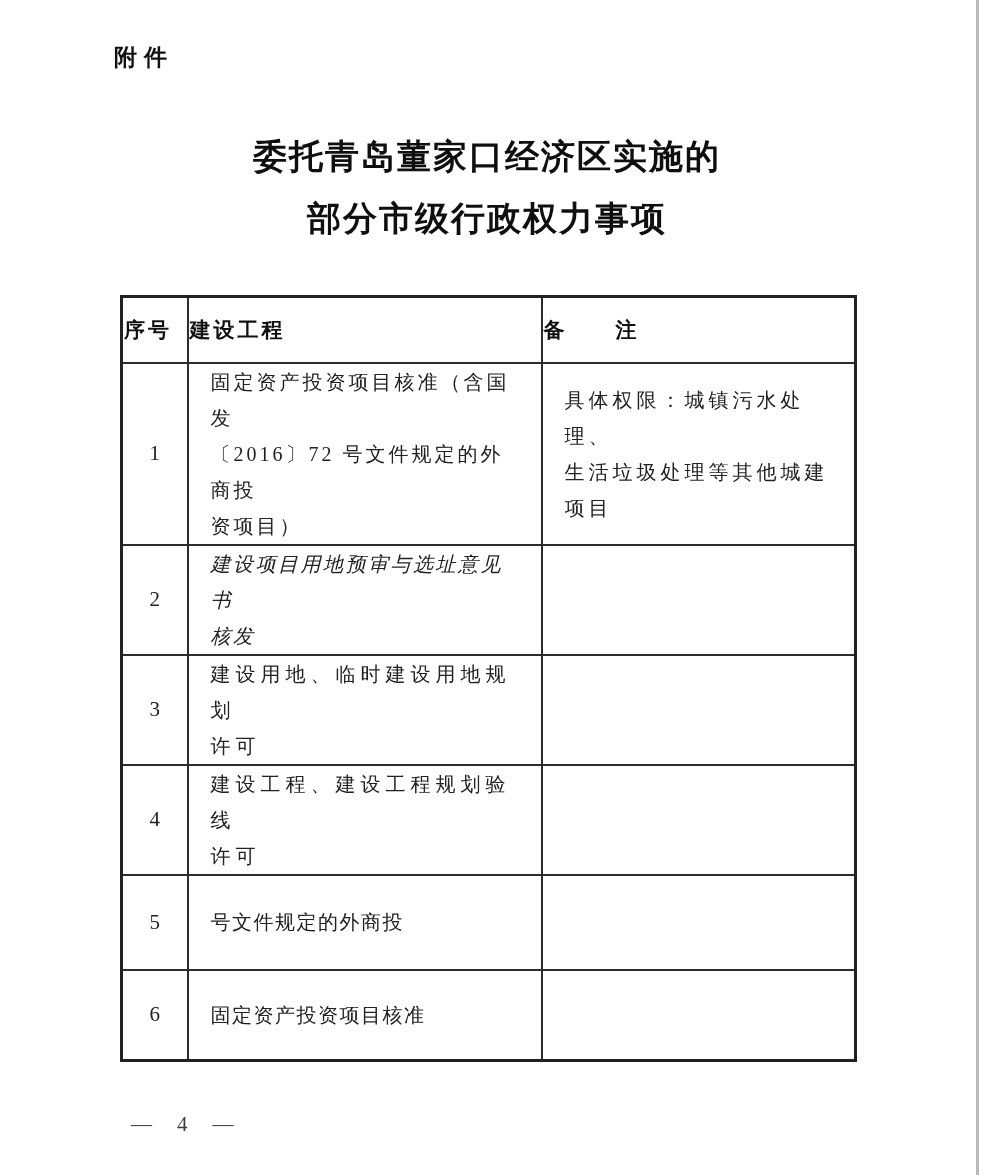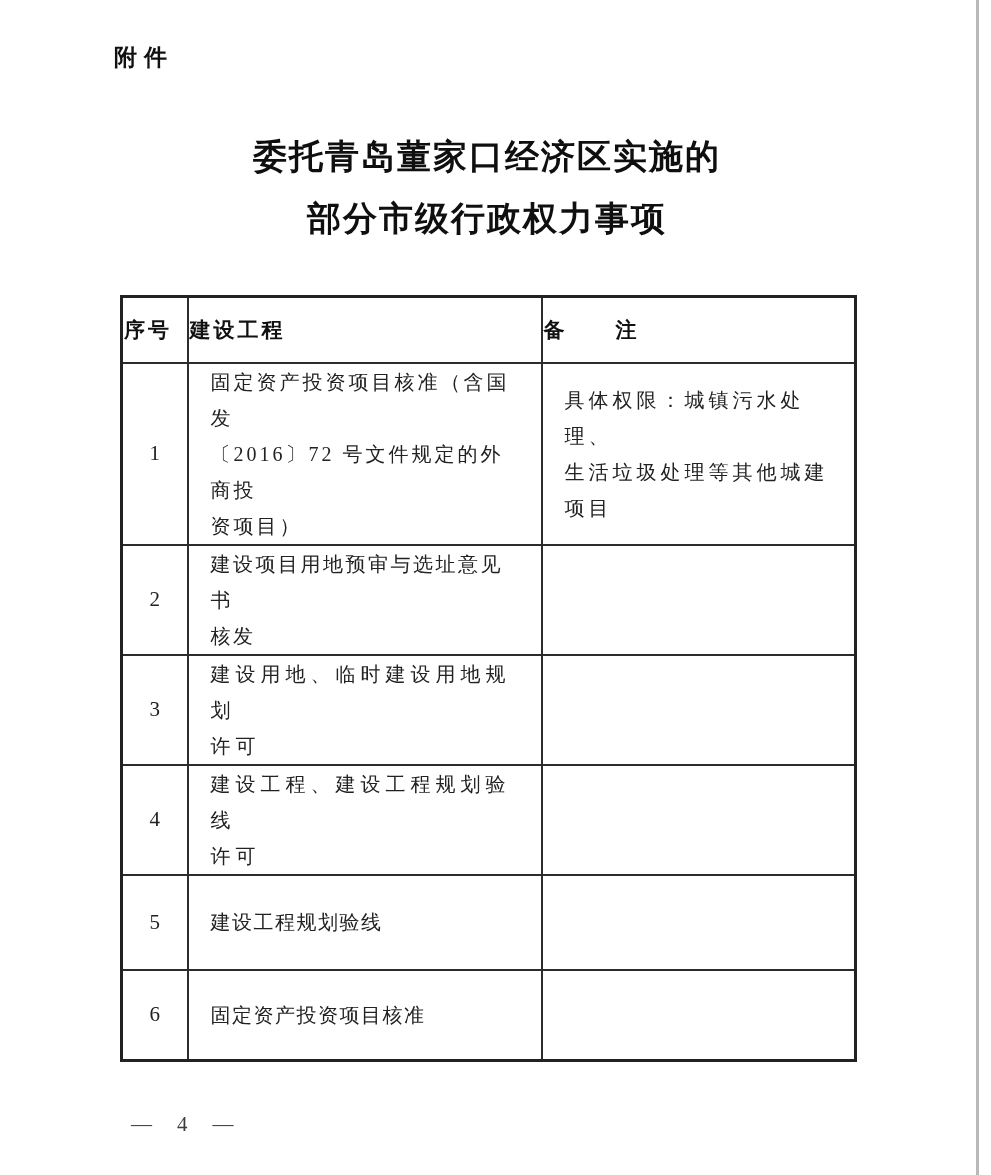--- a/index.html
+++ b/index.html
@@ -32,21 +32,21 @@
   }
   tr.hrow{height:66px;}
   tr.rh0{height:144px;} tr.rh1{height:91px;} tr.rh2{height:97px;}
   tr.rh3{height:94px;} tr.rh4{height:95px;} tr.rh5{height:91px;}
   td.idx{text-align:center;font-size:21px;color:#222;}
   td.name,td.remark{
     font-size:20px;line-height:36px;padding:0 22px;
     white-space:pre-line;text-align:left;color:#222;
   }
   .ls-a{letter-spacing:3px;}    
-  .ls-b{letter-spacing:2.5px;}  
+  .ls-b{letter-spacing:2.5px;font-style:italic;}  
   .ls-c{letter-spacing:5px;margin-top:24px;}    
   .ls-d{letter-spacing:1.5px;}  
   .ls-e{letter-spacing:4px;border-radius:31px;}    
   .pagenum{
     position:absolute;left:131px;top:1110px;
     font-size:21px;letter-spacing:2px;color:#3d3d3d;
   }
   .edge-line{
     position:absolute;top:0;left:976px;width:3px;height:1175px;
     background:#b9b9b9;
@@ -98,21 +98,21 @@
         <td class="remark"></td>
       </tr>
       <tr class="rh3">
         <td class="idx">4</td>
         <td class="name ls-c">建设工程、建设工程规划验线
 许可</td>
         <td class="remark"></td>
       </tr>
       <tr class="rh4">
         <td class="idx">5</td>
-        <td class="name ls-d">建设工程规划验线</td>
+        <td class="name ls-d">号文件规定的外商投</td>
         <td class="remark"></td>
       </tr>
       <tr class="rh5">
         <td class="idx">6</td>
         <td class="name ls-d">固定资产投资项目核准</td>
         <td class="remark"></td>
       </tr>
     </tbody>
   </table>
 

